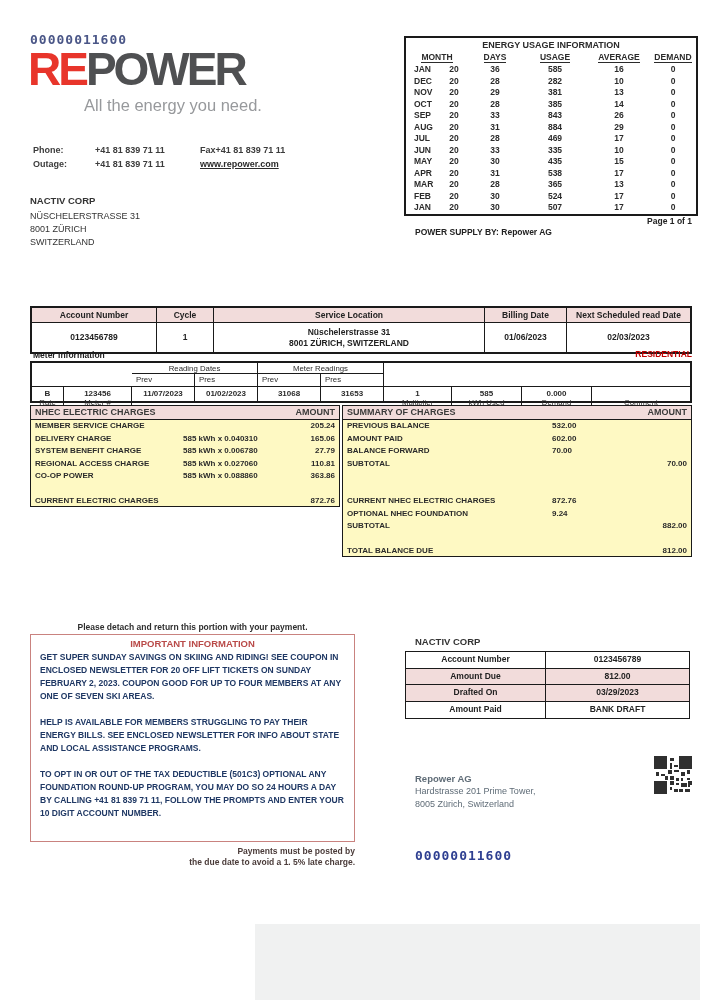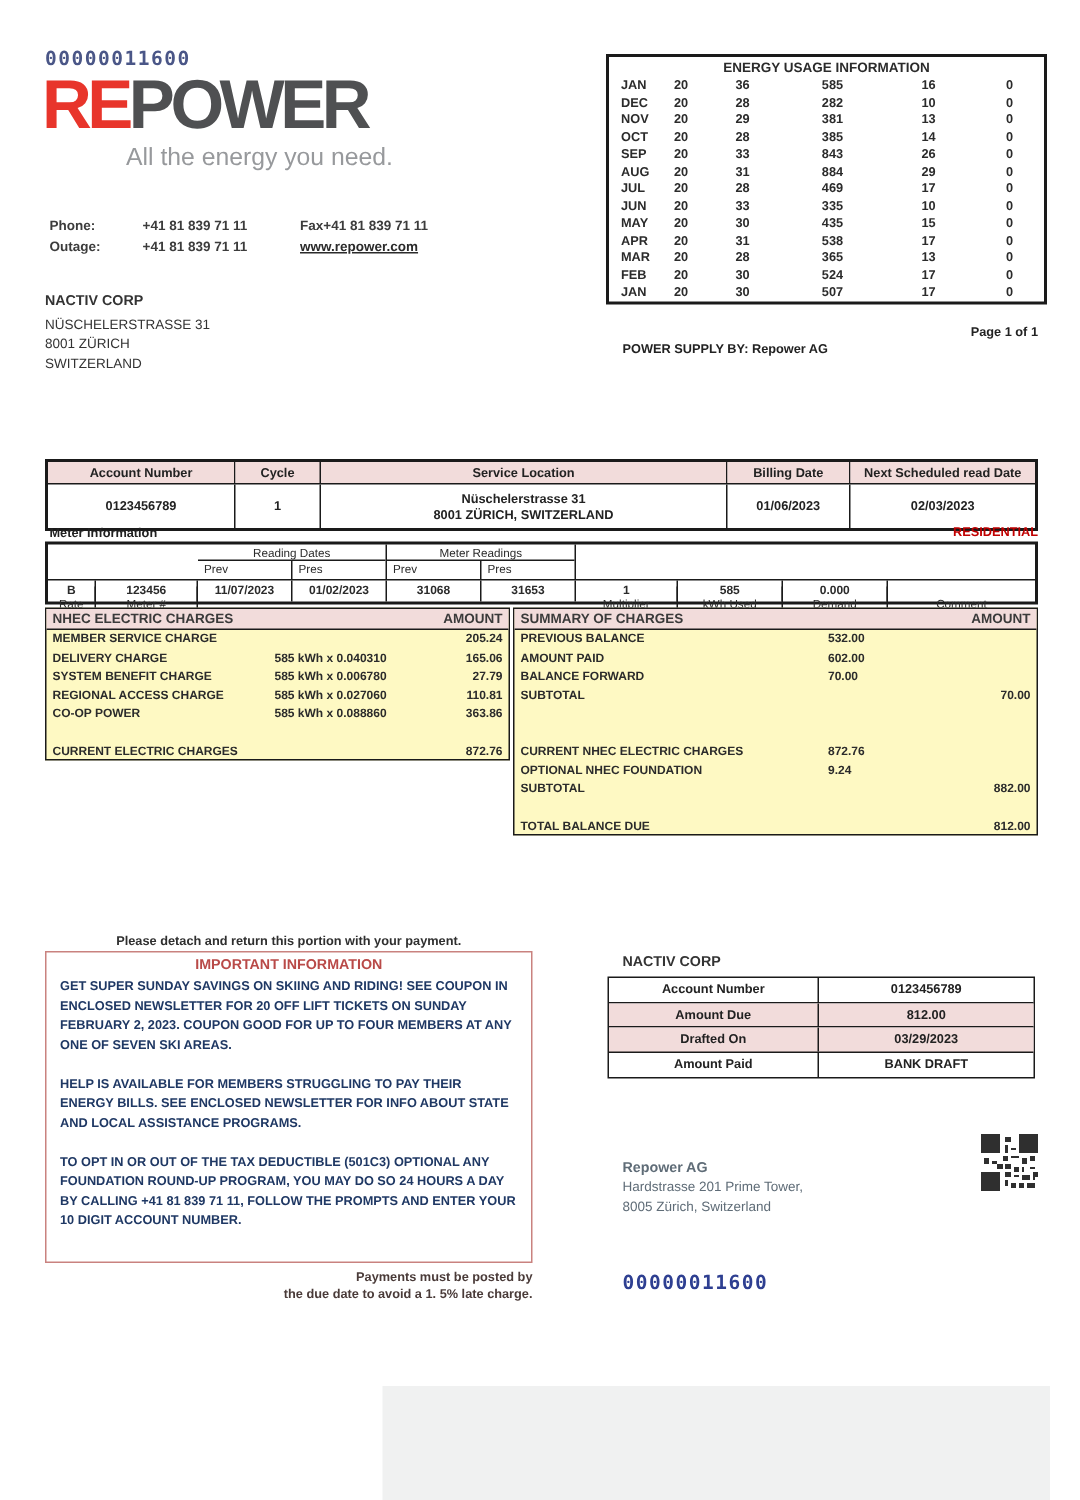--- a/index.html
+++ b/index.html
@@ -155,20 +155,27 @@
 
   <div class="abs" id="customer">
     <div class="name">NACTIV CORP</div>
     <div>NÜSCHELERSTRASSE  31</div>
     <div>8001 ZÜRICH</div>
     <div>SWITZERLAND</div>
   </div>
 
   <div class="abs" id="energy">
     <div class="title">ENERGY USAGE INFORMATION</div>
+    <div class="erow ehead">
+      <div class="ec12"><span>MONTH</span></div>
+      <div class="ec3"><span>DAYS</span></div>
+      <div class="ec4"><span>USAGE</span></div>
+      <div class="ec5"><span>AVERAGE</span></div>
+      <div class="ec6"><span>DEMAND</span></div>
+    </div>
     <div>
 
         <div class="erow">
           <div class="ec1">JAN</div>
           <div class="ec2">20</div>
           <div class="ec3">36</div>
           <div class="ec4">585</div>
           <div class="ec5">16</div>
           <div class="ec6">0</div>
         </div>

